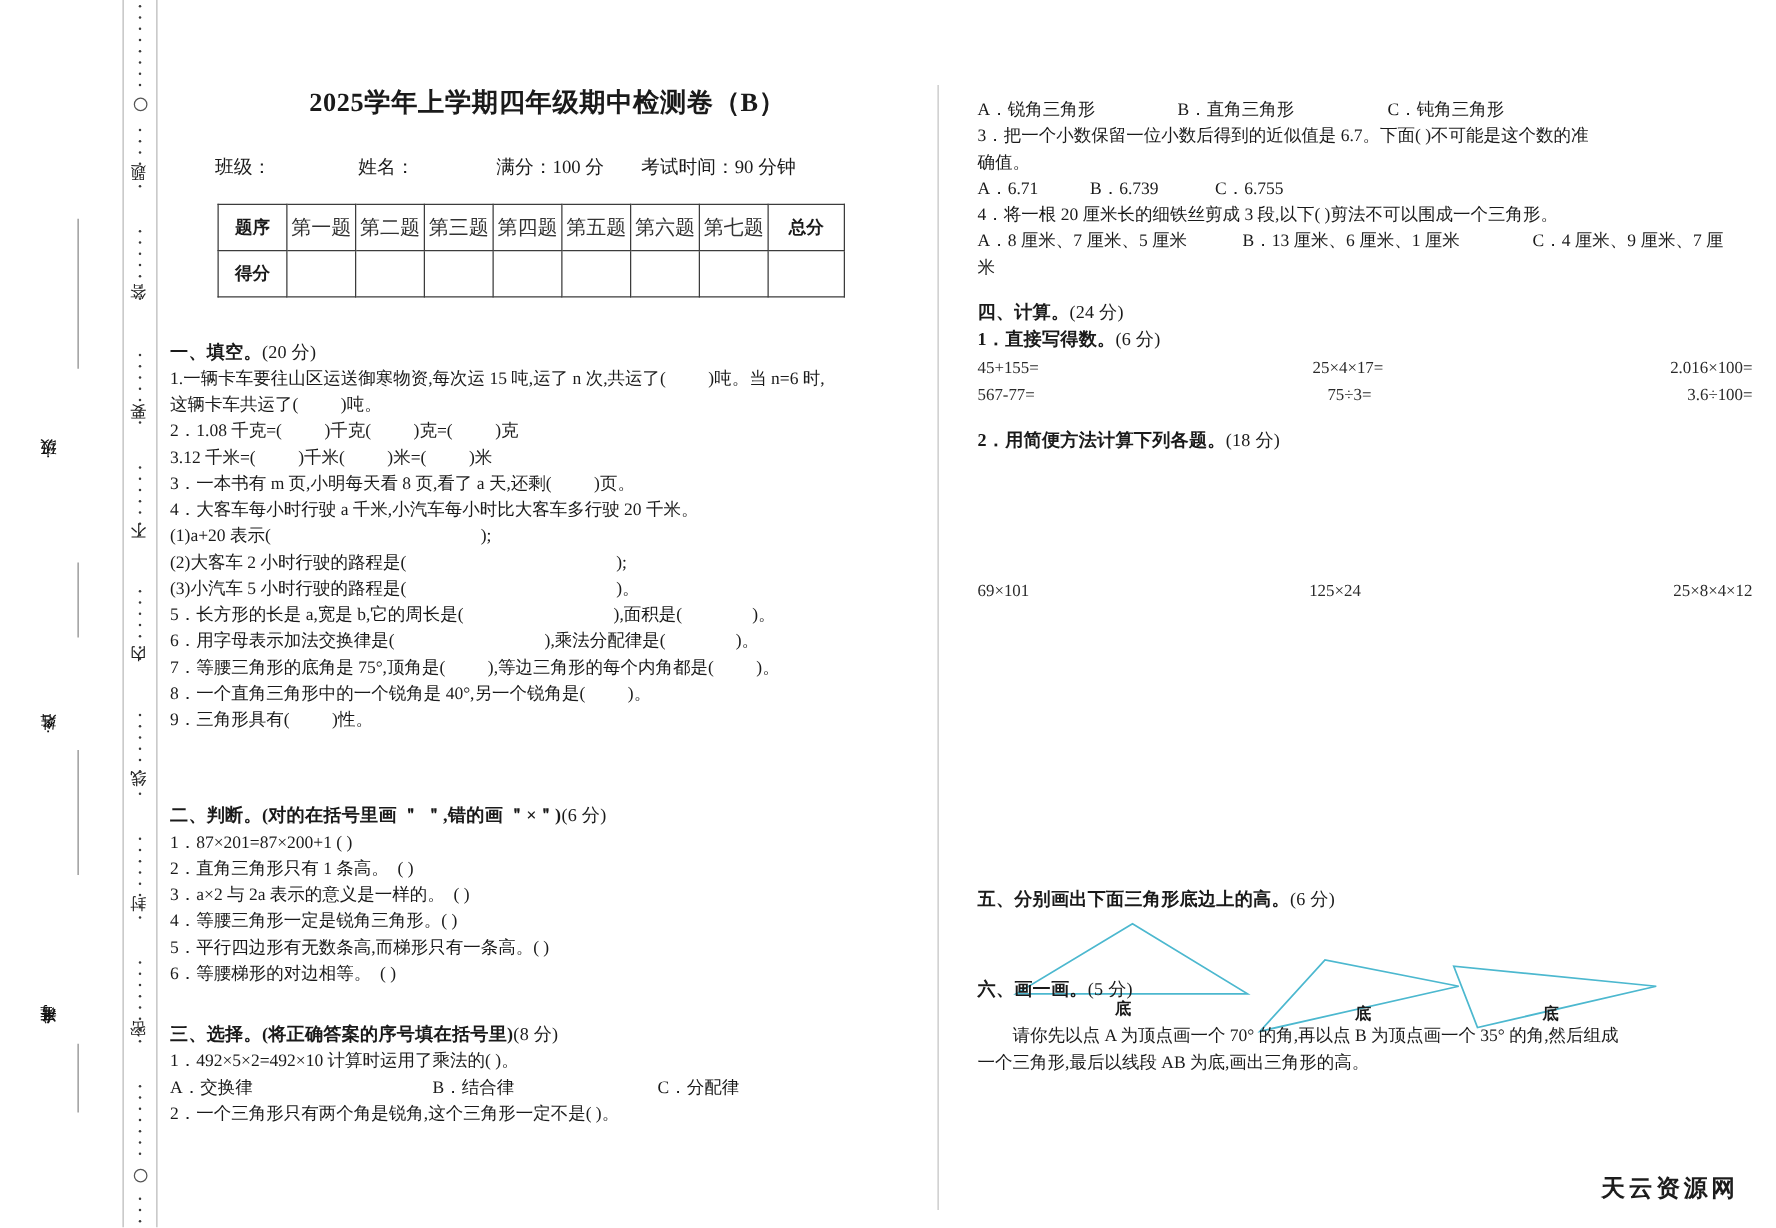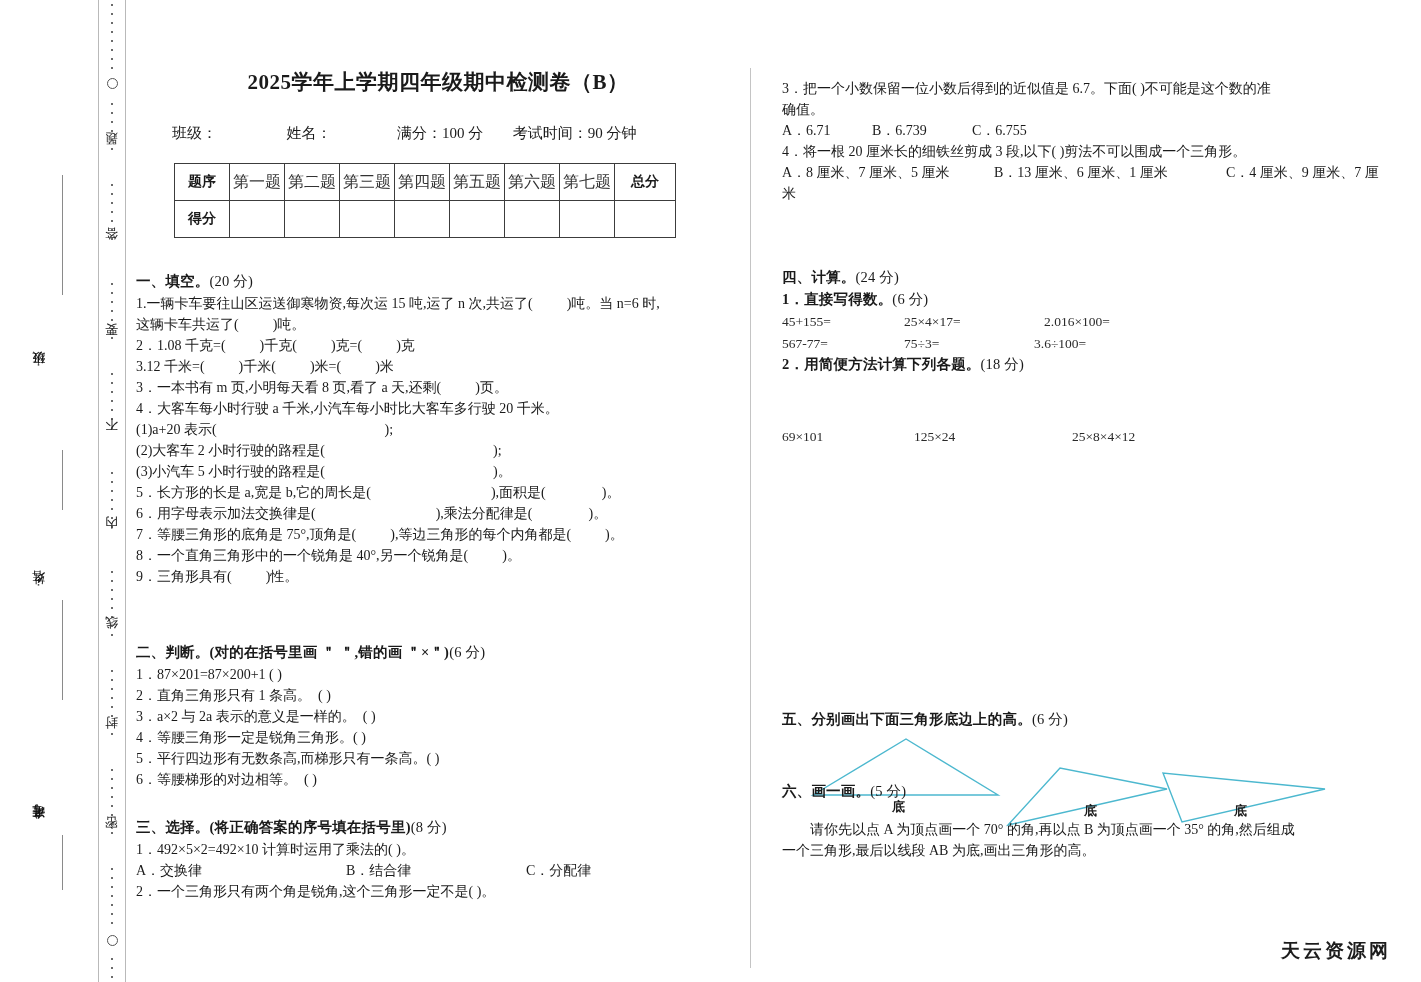--- a/index.html
+++ b/index.html
@@ -154,20 +154,21 @@
   .blank-l { display: inline-block; width: 120px; }
   .blank-xl { display: inline-block; width: 168px; }
 
   
   .calc-row {
     font-size: 13.5px;
     line-height: 22px;
     font-family: "Liberation Serif", serif;
     color: #2a2a2a;
     display: flex;
+    justify-content: space-between;
   }
   .calc-row > span { display: inline-block; }
 
   
   #triangles-wrap {
     position: absolute;
     left: 0; top: 0;
     width: 620px; height: 105px;
   }
   .tri-label {
@@ -378,57 +379,62 @@
       <span class="opt" style="width:180px">B．结合律</span>
       <span class="opt">C．分配律</span>
     </div>
     <div class="q-line">2．一个三角形只有两个角是锐角,这个三角形一定不是(      )。</div>
   </div>
 </div>
 
 <div id="right-col">
 
   <div class="q-block" style="top:78px;width:620px">
+    <div class="opt-row">
+      <span class="opt" style="width:160px">A．锐角三角形</span>
+      <span class="opt" style="width:168px">B．直角三角形</span>
+      <span class="opt">C．钝角三角形</span>
+    </div>
     <div class="q-line">3．把一个小数保留一位小数后得到的近似值是 6.7。下面(      )不可能是这个数的准</div>
     <div class="q-line">确值。</div>
     <div class="opt-row">
       <span class="opt num" style="width:90px">A．6.71</span>
       <span class="opt num" style="width:100px">B．6.739</span>
       <span class="opt num">C．6.755</span>
     </div>
     <div class="q-line">4．将一根 20 厘米长的细铁丝剪成 3 段,以下(      )剪法不可以围成一个三角形。</div>
     <div class="opt-row">
       <span class="opt" style="width:212px">A．8 厘米、7 厘米、5 厘米</span>
       <span class="opt" style="width:232px">B．13 厘米、6 厘米、1 厘米</span>
       <span class="opt">C．4 厘米、9 厘米、7 厘</span>
     </div>
     <div class="q-line">米</div>
   </div>
 
-  <div class="q-block" style="top:268px;width:620px">
+  <div class="q-block" style="top:240px;width:620px">
     <div class="sec-head">
       <span>四、计算。</span><span class="pts">(24 分)</span>
     </div>
     <div class="sec-head" style="margin-top:3px">
       <span>1．直接写得数。</span><span class="pts">(6 分)</span>
     </div>
     <div class="calc-row">
       <span style="width:122px">45+155=</span>
       <span style="width:140px">25×4×17=</span>
       <span>2.016×100=</span>
     </div>
     <div class="calc-row">
       <span style="width:122px">567-77=</span>
       <span style="width:130px">75÷3=</span>
       <span>3.6÷100=</span>
     </div>
-    <div class="sec-head" style="margin-top:0">
+    <div class="sec-head" style="margin-top:16px">
       <span>2．用简便方法计算下列各题。</span><span class="pts">(18 分)</span>
     </div>
-    <div class="calc-row" style="margin-top:52px">
+    <div class="calc-row" style="margin-top:100px">
       <span style="width:132px">69×101</span>
       <span style="width:158px">125×24</span>
       <span>25×8×4×12</span>
     </div>
   </div>
 
   <div class="q-block" style="top:710px;width:620px">
     <div class="sec-head">
       <span>五、分别画出下面三角形底边上的高。</span><span class="pts">(6 分)</span>
     </div>

